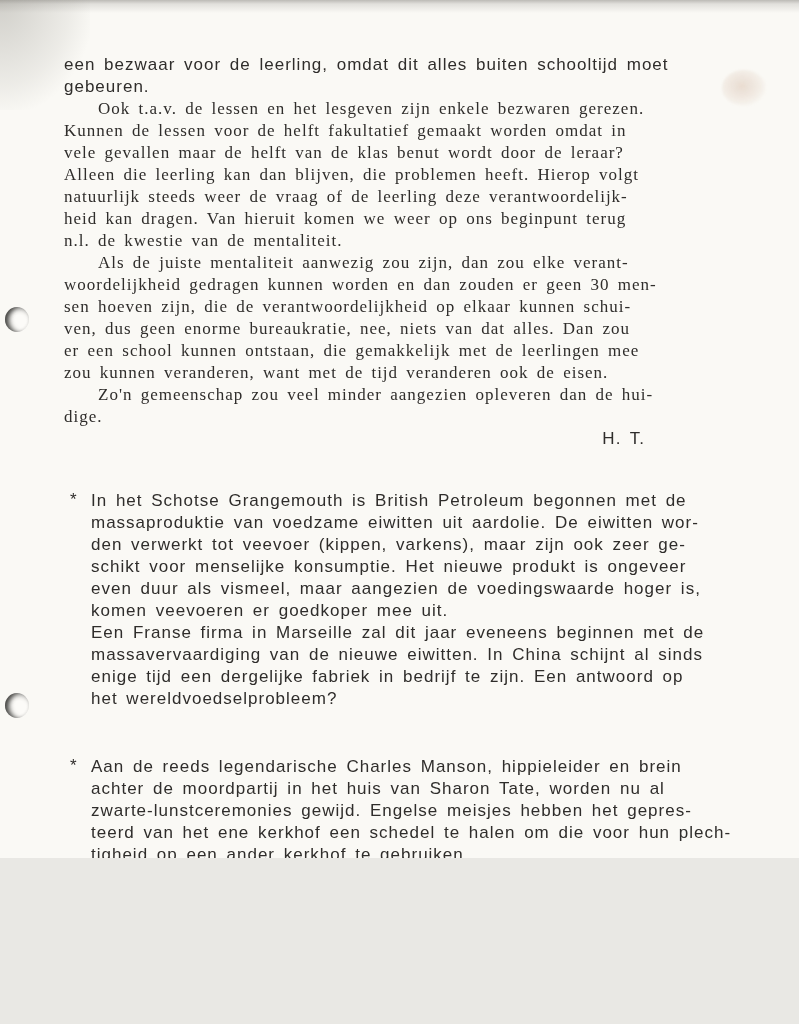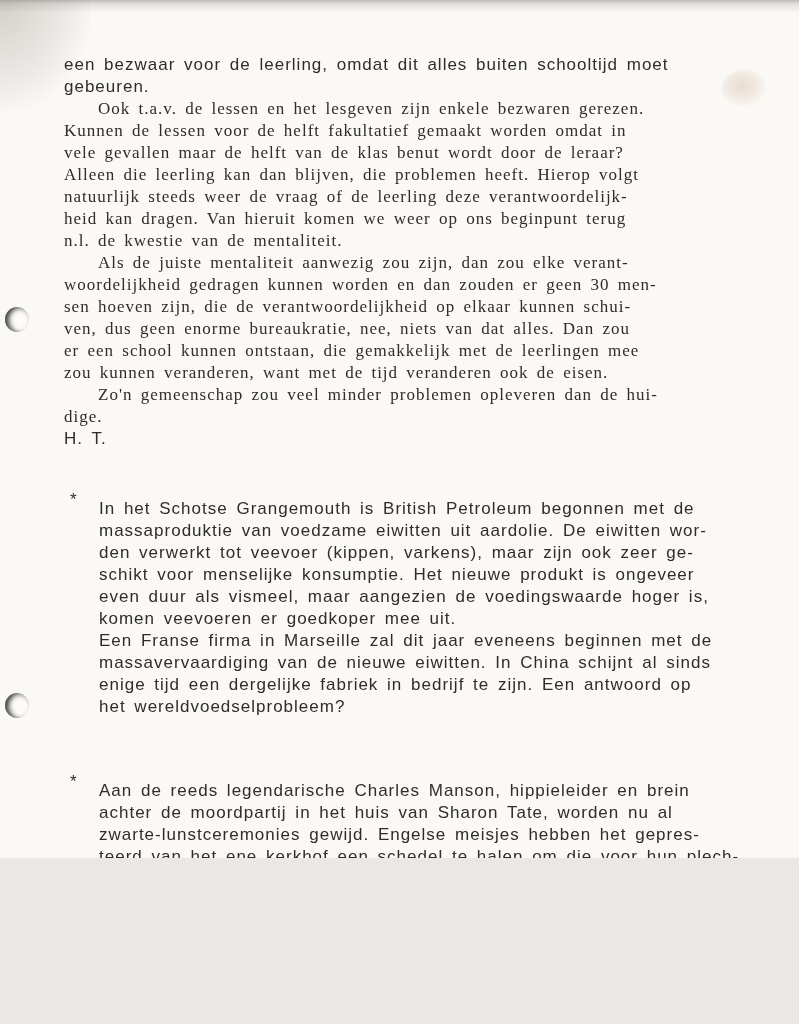--- a/index.html
+++ b/index.html
@@ -88,35 +88,35 @@
     letter-spacing: 1px;
     word-spacing: 3px;
   }
   .para {
     margin: 0;
     white-space: pre-line;
   }
   .para.indented { text-indent: 34px; font-family: Liberation Serif, serif; }
   .signature {
     margin: 0 112px 0 0;
-    text-align: left;
+    text-align: right;
     white-space: pre;
   }
   .notes { margin-top: 36px; }
   .note {
     display: flex;
     margin-left: 6px;
   }
   .note + .note { margin-top: 38px; }
   .note-marker {
     flex: 0 0 17px;
     padding-top: 3px;
   }
   .note-text {
-    margin: 12px;
+    margin: 4px;
     flex: 1;
     white-space: pre-line;
   }
   .separator {
     margin-top: 0;
     text-align: center;
     white-space: pre;
   }
   .separator div { padding-left: 22px; }
 </style>
@@ -142,21 +142,21 @@
 Alleen die leerling kan dan blijven, die problemen heeft. Hierop volgt
 natuurlijk steeds weer de vraag of de leerling deze verantwoordelijk-
 heid kan dragen. Van hieruit komen we weer op ons beginpunt terug
 n.l. de kwestie van de mentaliteit.</p>
       <p class="para indented">Als de juiste mentaliteit aanwezig zou zijn, dan zou elke verant-
 woordelijkheid gedragen kunnen worden en dan zouden er geen 30 men-
 sen hoeven zijn, die de verantwoordelijkheid op elkaar kunnen schui-
 ven, dus geen enorme bureaukratie, nee, niets van dat alles. Dan zou
 er een school kunnen ontstaan, die gemakkelijk met de leerlingen mee
 zou kunnen veranderen, want met de tijd veranderen ook de eisen.</p>
-      <p class="para indented">Zo'n gemeenschap zou veel minder problemen opleveren dan de hui-
+      <p class="para indented">Zo'n gemeenschap zou veel minder aangezien opleveren dan de hui-
 dige.</p>
       <p class="signature">H. T.</p>
     </div>
 
     <div class="notes">
       <div class="note">
         <span class="note-marker">*</span>
         <p class="note-text">In het Schotse Grangemouth is British Petroleum begonnen met de
 massaproduktie van voedzame eiwitten uit aardolie. De eiwitten wor-
 den verwerkt tot veevoer (kippen, varkens), maar zijn ook zeer ge-

